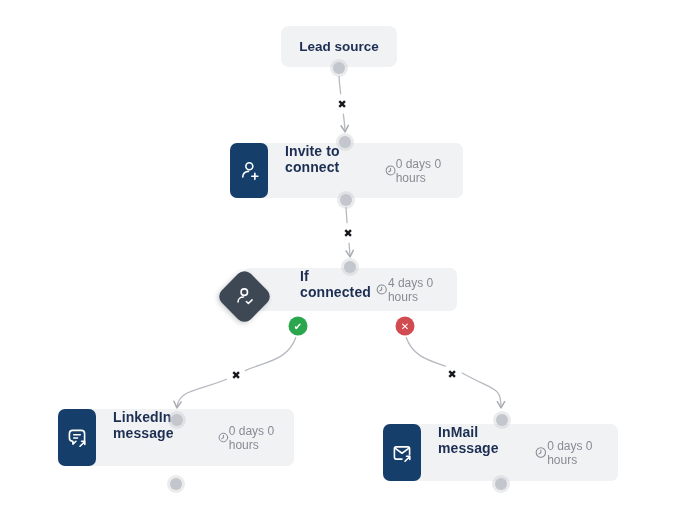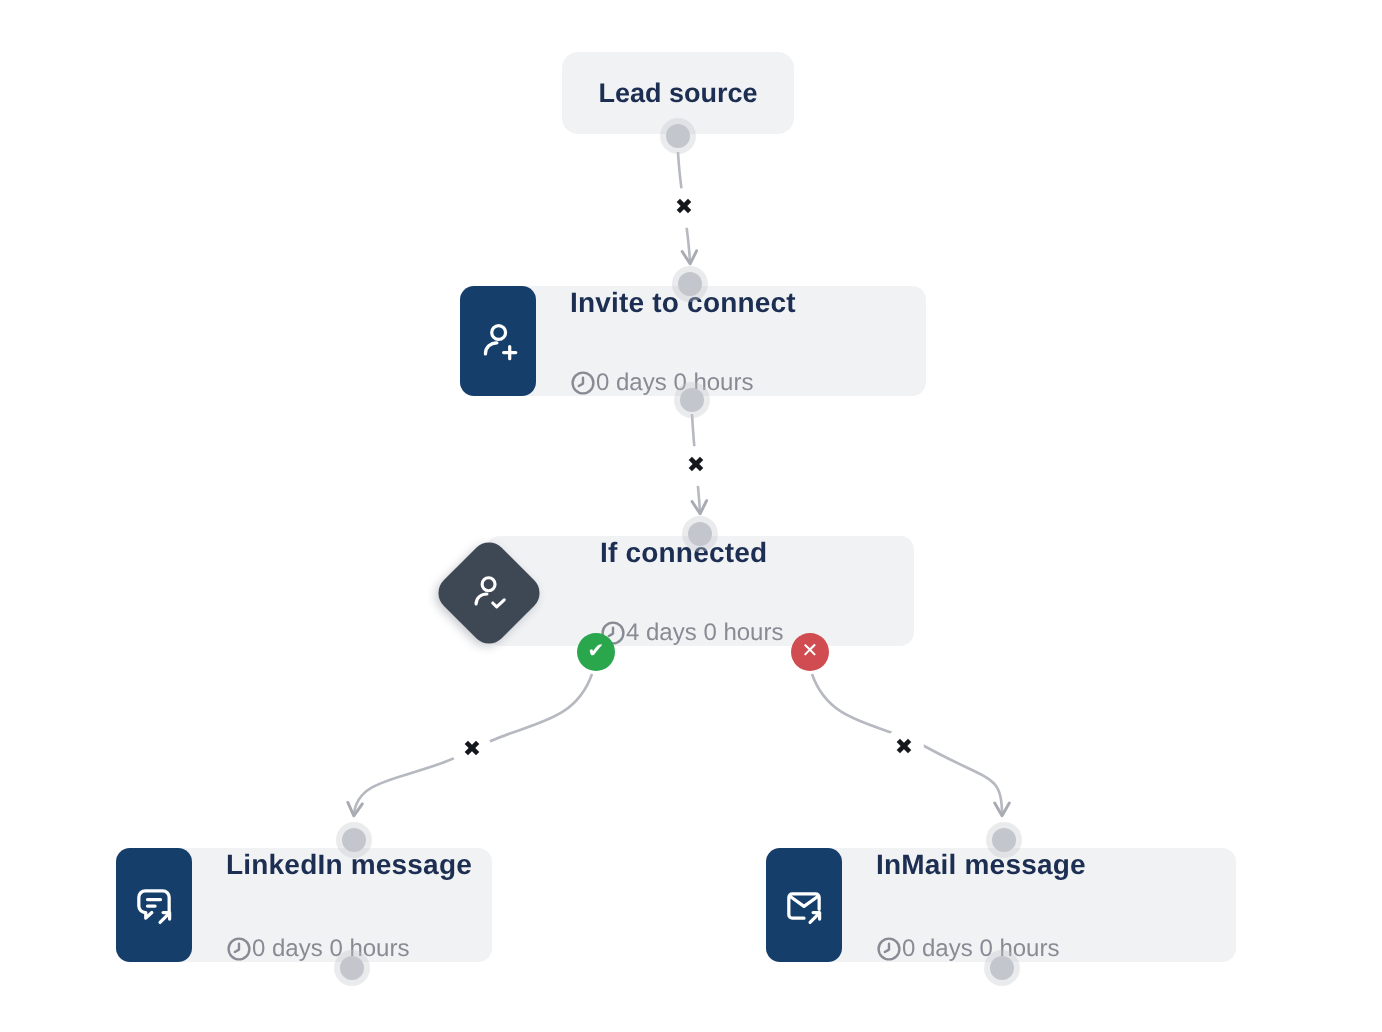--- a/index.html
+++ b/index.html
@@ -13,21 +13,21 @@
   
   .node{
     position:absolute;display:flex;align-items:stretch;
     background:#f1f2f4;border-radius:7px;
   }
   .node .iconbox{
     width:38px;flex:0 0 38px;background:#153e6b;border-radius:7px;
     display:flex;align-items:center;justify-content:center;
   }
   .node .body{
-    flex:1;display:flex;flex-direction:column;justify-content:space-between;
+    flex:1;display:flex;justify-content:flex-end;
     padding-left:17px;gap:3px;
   }
   .node .title{font-size:14px;font-weight:700;color:#1c2e52;letter-spacing:.1px;}
   .node .delay{display:flex;align-items:center;gap:0;font-size:12px;color:#878b94;}
 
   .lead{
     position:absolute;left:281px;top:26px;width:116px;height:41px;
     background:#f1f2f4;border-radius:8px;
     display:flex;align-items:center;justify-content:center;
     font-size:13.5px;font-weight:600;color:#1c2e52;
@@ -100,21 +100,21 @@
           <circle cx="6.5" cy="6.5" r="5.2"></circle>
           <path d="M6.5,6.8 L6.5,3.9 M6.5,6.8 L4.4,8"></path>
         </svg>
         <span>0 days 0 hours</span>
       </div>
     </div>
   </div>
   <div class="dot" style="left:345px;top:142px;"></div>
   <div class="dot" style="left:346px;top:200px;"></div>
 
-  <div class="node" style="left:243px;top:268px;width:214px;height:55px;">
+  <div class="node" style="left:243px;top:268px;width:214px;height:43px;">
     <div class="body" style="padding-left:57px;">
       <div class="title">If connected</div>
       <div class="delay">
         <svg width="13" height="13" viewBox="0 0 13 13" fill="none" stroke="#878b94" stroke-width="1.2" stroke-linecap="round">
           <circle cx="6.5" cy="6.5" r="5.2"></circle>
           <path d="M6.5,6.8 L6.5,3.9 M6.5,6.8 L4.4,8"></path>
         </svg>
         <span>4 days 0 hours</span>
       </div>
     </div>
@@ -123,21 +123,21 @@
     <svg width="25" height="25" viewBox="0 0 24 24" fill="none" stroke="#ffffff" stroke-width="1.5" stroke-linecap="round" stroke-linejoin="round">
       <circle cx="11.8" cy="7.8" r="3.1"></circle>
       <path d="M5.8,17.3 C5.8,14.2 8.2,12.5 11,12.5"></path>
       <path d="M13.8,16.8 l1.9,1.9 l3.6,-3.4"></path>
     </svg>
   </div>
   <div class="dot" style="left:350px;top:267px;"></div>
   <div class="badge yes" style="left:298px;top:326px;">✔</div>
   <div class="badge no" style="left:405px;top:326px;">✕</div>
 
-  <div class="node" style="left:58px;top:424px;width:188px;height:57px;">
+  <div class="node" style="left:58px;top:409px;width:236px;height:57px;">
     <div class="iconbox">
       <svg width="26" height="26" viewBox="0 0 24 24" fill="none" stroke="#ffffff" stroke-width="1.5" stroke-linecap="round" stroke-linejoin="round">
         <path d="M19,14.5 V8 a3,3 0 0 0 -3,-3 H8 a3,3 0 0 0 -3,3 v4 a3,3 0 0 0 3,3 h0.2 v2.6 l2.8,-2.6"></path>
         <path d="M9,9 h6 M9,12 h3.5"></path>
         <path d="M14.8,19.6 l4.4,-4.4 M16.2,15 h3 v3"></path>
       </svg>
     </div>
     <div class="body">
       <div class="title">LinkedIn message</div>
       <div class="delay">

